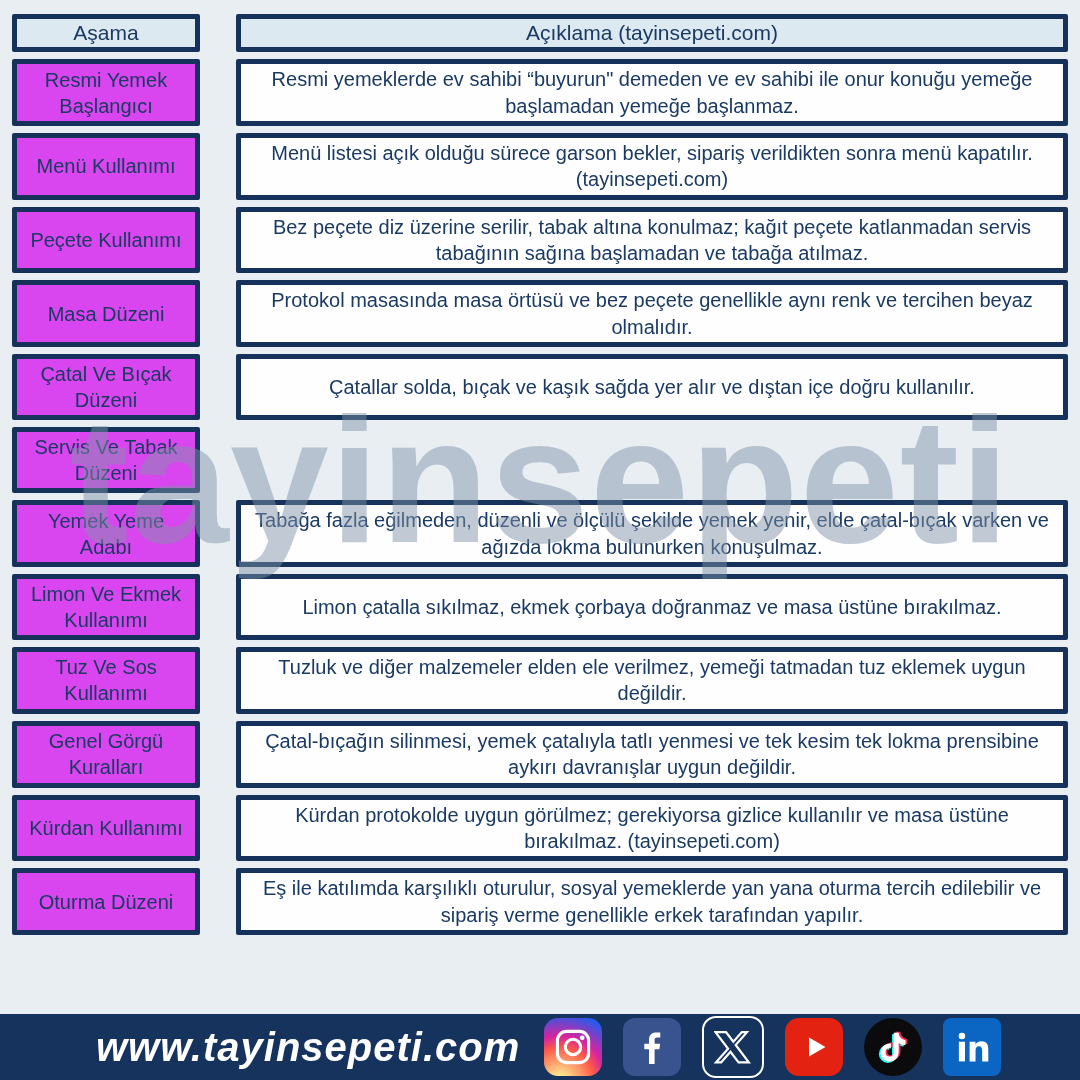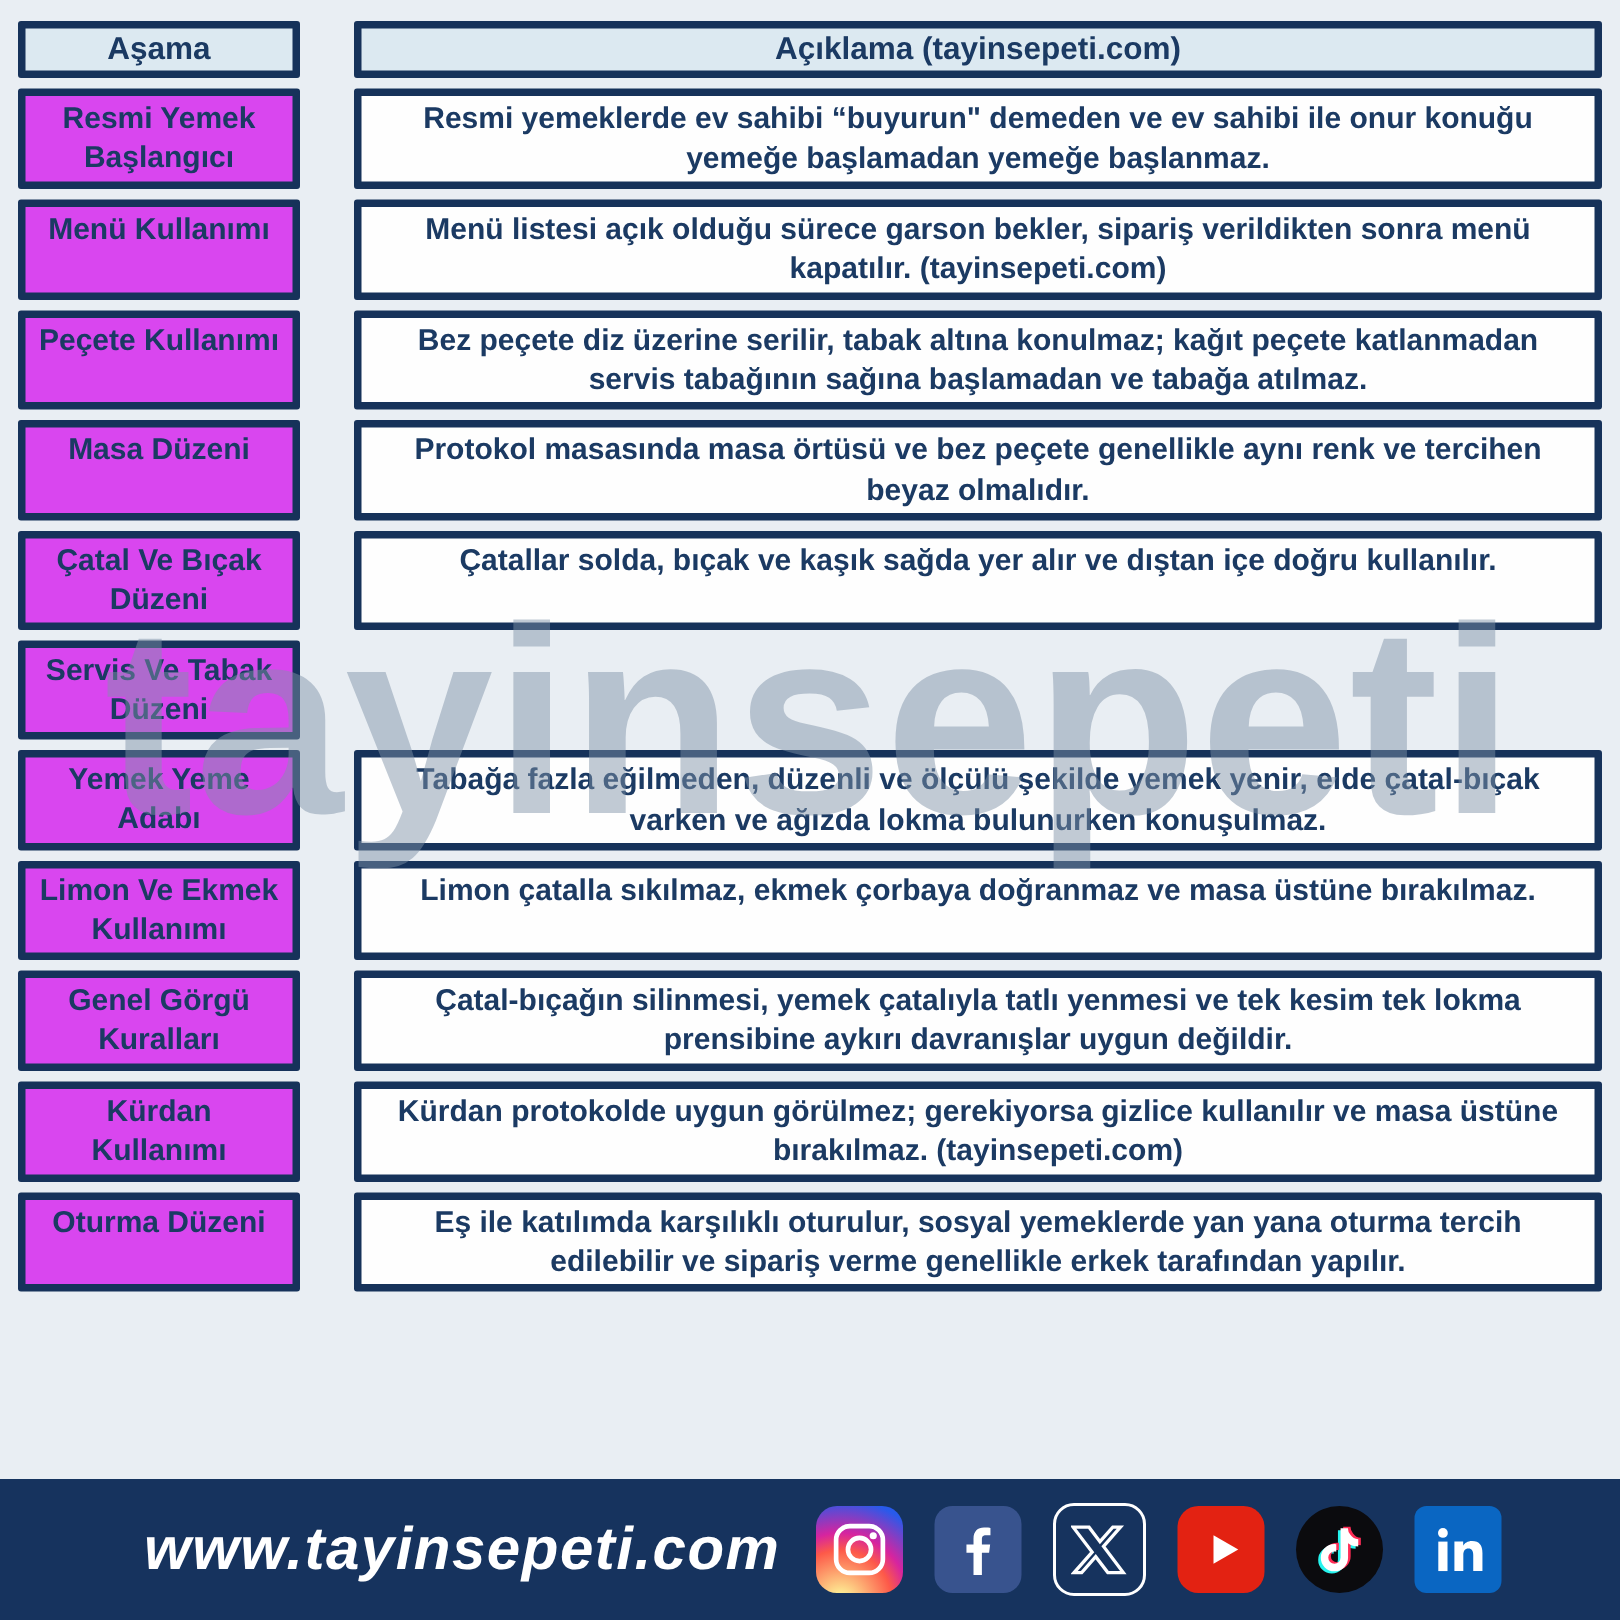--- a/index.html
+++ b/index.html
@@ -17,25 +17,25 @@
   .t-row {
     display:grid;
     grid-template-columns:188px 1fr;
     column-gap:8px;
     margin-bottom:7px;
   }
   .cell {
     border:5px solid #16325a;
     border-radius:2px;
     display:flex;
-    align-items:flex-start;
+    align-items:center;
     justify-content:center;
     text-align:center;
     color:#1b3a63;
-    font-weight:700;
+    font-weight:400;
     position:relative;
   }
   .cell .txt { position:relative; z-index:3; }
   .stage-cell {
     background:#d946ef;
     font-size:20px;
     line-height:1.3;
     padding:2px 8px;
   }
   .desc-cell {
@@ -62,21 +62,21 @@
     font-weight:700;
     letter-spacing:1px;
     color:rgba(128,146,167,0.48);
     z-index:5;
     pointer-events:none;
     line-height:1;
   }
   .footer {
     position:absolute;
     left:0; right:0; bottom:0;
-    height:94px;
+    height:66px;
     background:#16335e;
     display:flex;
     align-items:center;
     z-index:6;
   }
   .site-text {
     margin-left:96px;
     color:#ffffff;
     font-size:40px;
     font-weight:700;
@@ -183,20 +183,28 @@
 
   <div class="t-row body-row">
     <div class="cell stage-cell stage">
       <span class="txt">Limon Ve Ekmek Kullanımı</span>
     </div>
     <div class="cell desc-cell desc">
       <span class="txt">Limon çatalla sıkılmaz, ekmek çorbaya doğranmaz ve masa üstüne bırakılmaz.</span>
     </div>
   </div>
 
+  <div class="t-row body-row">
+    <div class="cell stage-cell stage">
+      <span class="txt">Tuz Ve Sos Kullanımı</span>
+    </div>
+    <div class="cell desc-cell desc">
+      <span class="txt">Tuzluk ve diğer malzemeler elden ele verilmez, yemeği tatmadan tuz eklemek uygun değildir.</span>
+    </div>
+  </div>
 
   <div class="t-row body-row">
     <div class="cell stage-cell stage">
       <span class="txt">Genel Görgü Kuralları</span>
     </div>
     <div class="cell desc-cell desc">
       <span class="txt">Çatal-bıçağın silinmesi, yemek çatalıyla tatlı yenmesi ve tek kesim tek lokma prensibine aykırı davranışlar uygun değildir.</span>
     </div>
   </div>
 

